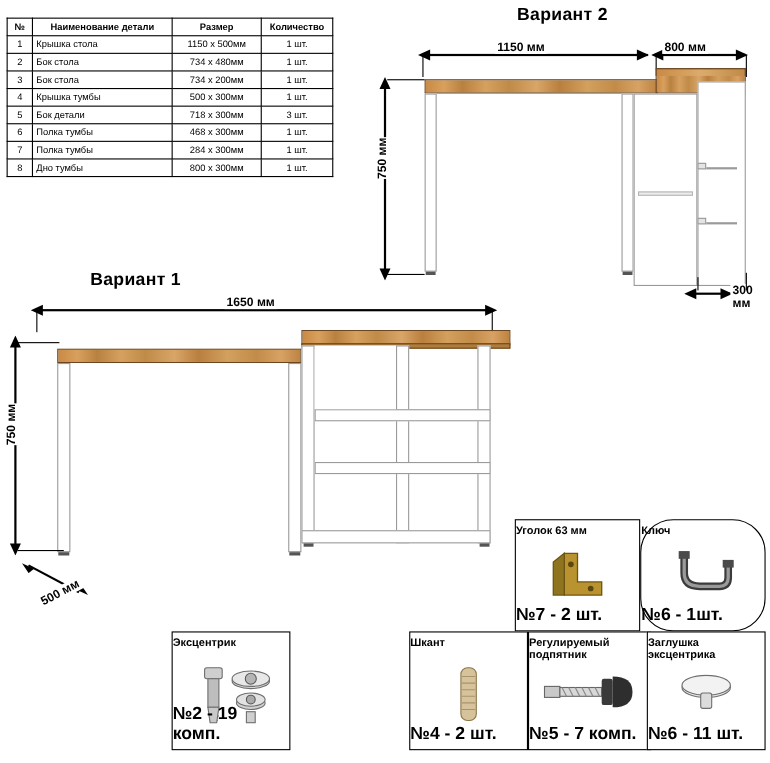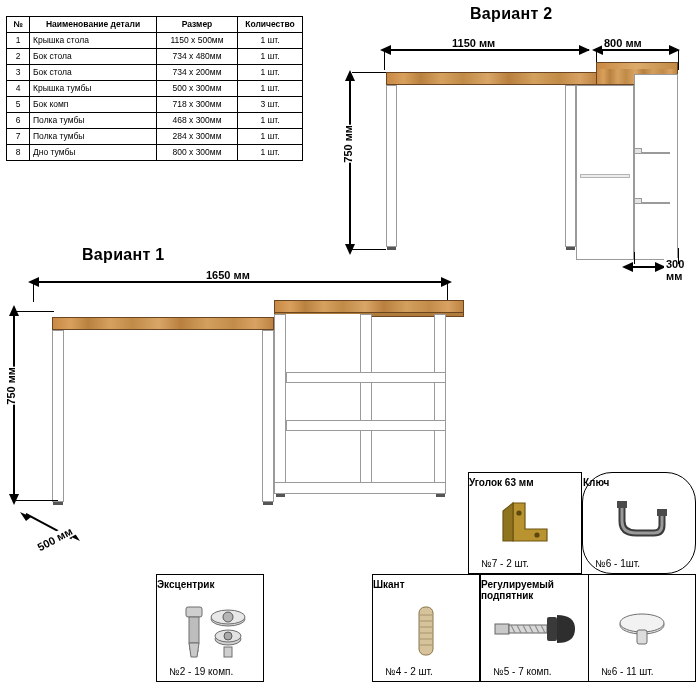--- a/index.html
+++ b/index.html
@@ -58,21 +58,21 @@
   
   .hw-grid{position:absolute;}
   .hw-cell{
     position:absolute;
     border:1px solid #000;
     box-sizing:border-box;
     background:#fff;
     text-align:left;
   }
   .hw-title{font-size:10px;font-weight:bold;padding-top:4px;line-height:11px;}
-  .hw-qty{font-size:10px;font-weight:normal;position:absolute;bottom:4px;left:12px;right:0;}
+  .hw-qty{font-size:16px;font-weight:bold;position:absolute;bottom:4px;left:0;right:0;}
   .hw-art{position:absolute;left:0;right:0;top:26px;bottom:20px;}
   .hw-art svg{display:block;margin:0 auto;}
 </style>
 </head>
 <body>
 
 <table class="parts">
   <thead>
     <tr>
       <th class="col-num">№</th>
@@ -101,21 +101,21 @@
       <td class="c">1 шт.</td>
     </tr>
     <tr>
       <td class="c">4</td>
       <td>Крышка тумбы</td>
       <td class="c">500 x 300мм</td>
       <td class="c">1 шт.</td>
     </tr>
     <tr>
       <td class="c">5</td>
-      <td>Бок комп</td>
+      <td>Бок детали</td>
       <td class="c">718 x 300мм</td>
       <td class="c">3 шт.</td>
     </tr>
     <tr>
       <td class="c">6</td>
       <td>Полка тумбы</td>
       <td class="c">468 x 300мм</td>
       <td class="c">1 шт.</td>
     </tr>
     <tr>
@@ -365,20 +365,24 @@
             <path d="M50 12 L54 20"></path>
         </g>
         <rect x="56" y="4" width="10" height="24" rx="2" fill="#3a3a3a"></rect>
         <path d="M66 2 Q84 2 84 16 Q84 30 66 30 Z" fill="#2e2e2e"></path>
       </svg>
     </div>
     <div class="hw-qty">№5 - 7 комп.</div>
   </div>
 
   <div class="hw-cell" style="left:540px;top:0;width:108px;height:108px;">
+    <div class="hw-title">
+      <span>Заглушка</span><br>
+      <span>эксцентрика</span>
+    </div>
     <div class="hw-art" style="top:38px;">
       <svg width="60" height="34" viewBox="0 0 60 34">
         <ellipse cx="30" cy="12" rx="22" ry="9" fill="#e8e8e8" stroke="#6e6e6e"></ellipse>
         <ellipse cx="30" cy="10" rx="22" ry="9" fill="#f2f2f2" stroke="#6e6e6e"></ellipse>
         <rect x="25" y="17" width="10" height="14" rx="2" fill="#dcdcdc" stroke="#6e6e6e"></rect>
       </svg>
     </div>
     <div class="hw-qty">№6 - 11 шт.</div>
   </div>
 

